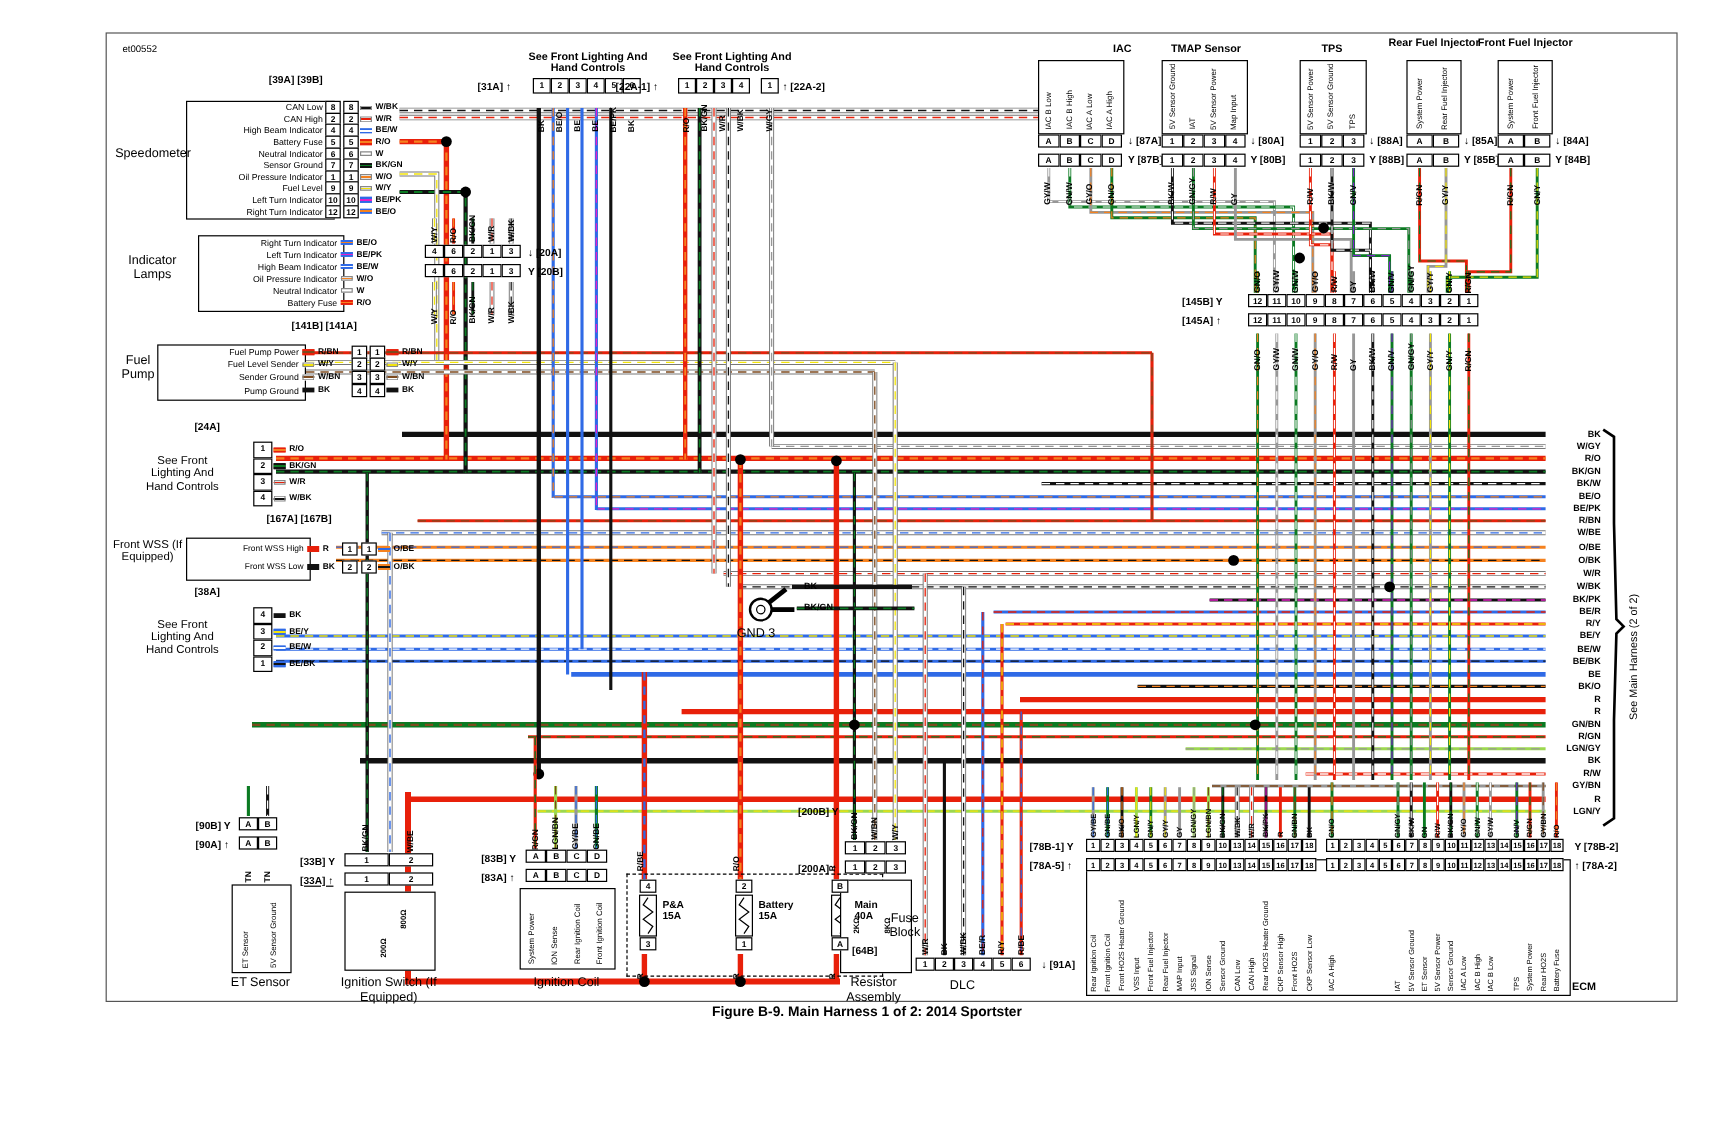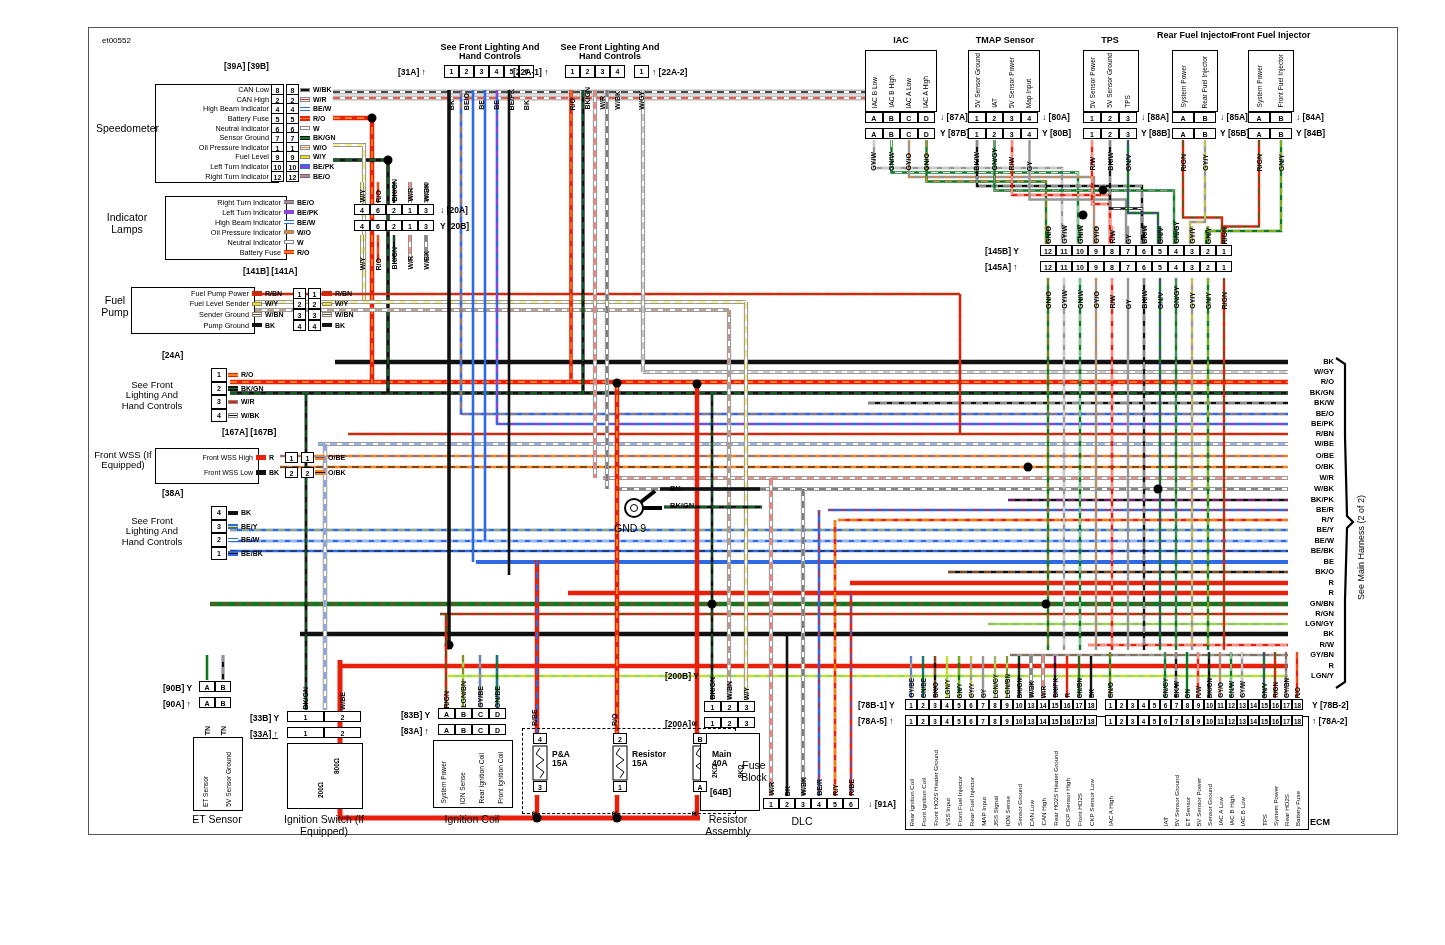--- a/index.html
+++ b/index.html
@@ -721,21 +721,21 @@
       <span class="pin" style="width:15px;height:13px;line-height:12px;">1</span>
     </div>
   <div class="c vrow" style="left:634px;top:80px;align-items:flex-start;">
       <span style="width:15px;height:30px;">
         <span class="vt">W/GY</span>
       </span>
     </div>
   <div class="c connlbl" style="left:652px;top:67px;">↑ [22A-2]</div>
 
   <div>
-    <div class="c hdr" style="left:859px;top:36px;width:84px;">IAC</div>
+    <div class="c hdr" style="left:859px;top:36px;width:84px;text-align:right;">IAC</div>
     <div class="obox" style="left:865px;top:50px;width:70px;height:60px;"></div>
     <div class="c boxlabels" style="left:866px;top:52px;width:68px;height:56px;">
         <span class="vt">IAC B Low</span>
         <span class="vt">IAC B High</span>
         <span class="vt">IAC A Low</span>
         <span class="vt">IAC A High</span>
       </div>
     <div class="c pr" style="left:865px;top:112px;">
         <span class="pin" style="width:17.5px;">A</span>
         <span class="pin" style="width:17.5px;">B</span>
@@ -1021,21 +1021,21 @@
       <span class="redge-item" style="left: 1292px; top: 629px;">BK</span>
       <span class="redge-item" style="left: 1292px; top: 640px;">R/W</span>
       <span class="redge-item" style="left: 1292px; top: 650px;">GY/BN</span>
       <span class="redge-item" style="left: 1292px; top: 661px;">R</span>
       <span class="redge-item" style="left: 1292px; top: 671px;">LGN/Y</span>
     </div>
   <div class="c sideways" style="left:1356px;top:440px;height:160px;">See Main Harness (2 of 2)</div>
 
   <div class="c wl" style="left:668px;top:484px;font-size:7.5px;">BK</div>
   <div class="c wl" style="left:668px;top:501px;font-size:7.5px;">BK/GN</div>
-  <div class="c t10" style="left:614px;top:522px;">GND 9</div>
+  <div class="c t10" style="left:614px;top:522px;">GND 3</div>
 
   <div class="c connlbl" style="left:163px;top:683px;">[90B] Y</div>
   <div class="c connlbl" style="left:163px;top:699px;">[90A] ↑</div>
   <div class="c pr" style="left:199px;top:681px;">
       <span class="pin" style="width:16px;">A</span>
       <span class="pin" style="width:16px;">B</span>
     </div>
   <div class="c pr" style="left:199px;top:697px;">
       <span class="pin" style="width:16px;">A</span>
       <span class="pin" style="width:16px;">B</span>
@@ -1119,21 +1119,21 @@
   <div class="c vt" style="left:531px;top:698px;height:28px;">R/BE</div>
   <div class="c vt" style="left:611px;top:698px;height:28px;">R/O</div>
   <div class="c vt" style="left:691px;top:698px;height:28px;">R</div>
   <div class="c pin" style="left:533px;top:733px;width:14px;">4</div>
   <div class="c pin" style="left:613px;top:733px;width:14px;">2</div>
   <div class="c pin" style="left:693px;top:733px;width:14px;">B</div>
   <div class="c pin" style="left:533px;top:781px;width:14px;">3</div>
   <div class="c pin" style="left:613px;top:781px;width:14px;">1</div>
   <div class="c pin" style="left:693px;top:781px;width:14px;">A</div>
   <div class="c b" style="left:552px;top:750px;width:34px;font-size:8.5px;line-height:1.1;">P&amp;A 15A</div>
-  <div class="c b" style="left:632px;top:750px;width:40px;font-size:8.5px;line-height:1.1;">Resistor 15A</div>
+  <div class="c b" style="left:632px;top:750px;width:40px;font-size:8.5px;line-height:1.1;">Battery 15A</div>
   <div class="c b" style="left:712px;top:750px;width:30px;font-size:8.5px;line-height:1.1;">Main 40A</div>
   <div class="c vt" style="left:531px;top:796px;height:20px;">R</div>
   <div class="c vt" style="left:611px;top:796px;height:20px;">R</div>
   <div class="c vt" style="left:691px;top:796px;height:20px;">R</div>
   <div class="c connlbl" style="left:710px;top:787px;">[64B]</div>
   <div class="c title" style="left:736px;top:760px;width:36px;">Fuse Block</div>
 
   <div class="c vrow" style="left:704px;top:672px;">
       <span style="width:17px;height:28px;">
         <span class="vt">BK/GN</span>
@@ -1481,13 +1481,14 @@
       </span>
       <span style="width:11px;height:96px;">
         <span class="vt" style="font-size:6.2px;font-weight:normal;">Rear HO2S</span>
       </span>
       <span style="width:11px;height:96px;">
         <span class="vt" style="font-size:6.2px;font-weight:normal;">Battery Fuse</span>
       </span>
     </div>
   <div class="c t9 b" style="left:1310px;top:817px;">ECM</div>
 
+  <div class="c caption" style="left:0;top:838px;width:1445px;">Figure B-9. Main Harness 1 of 2: 2014 Sportster</div>
 </div>
 
 </body></html>

